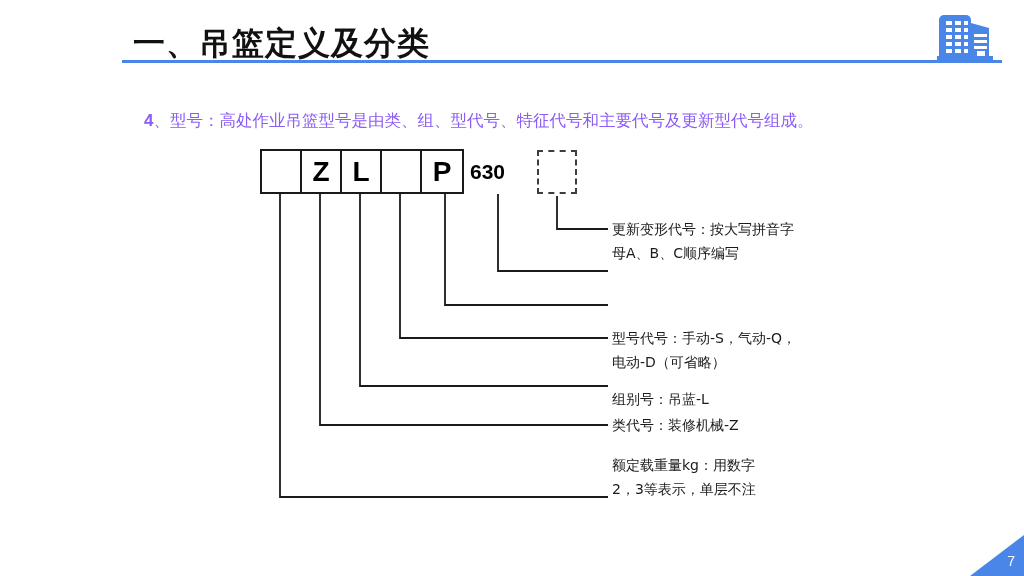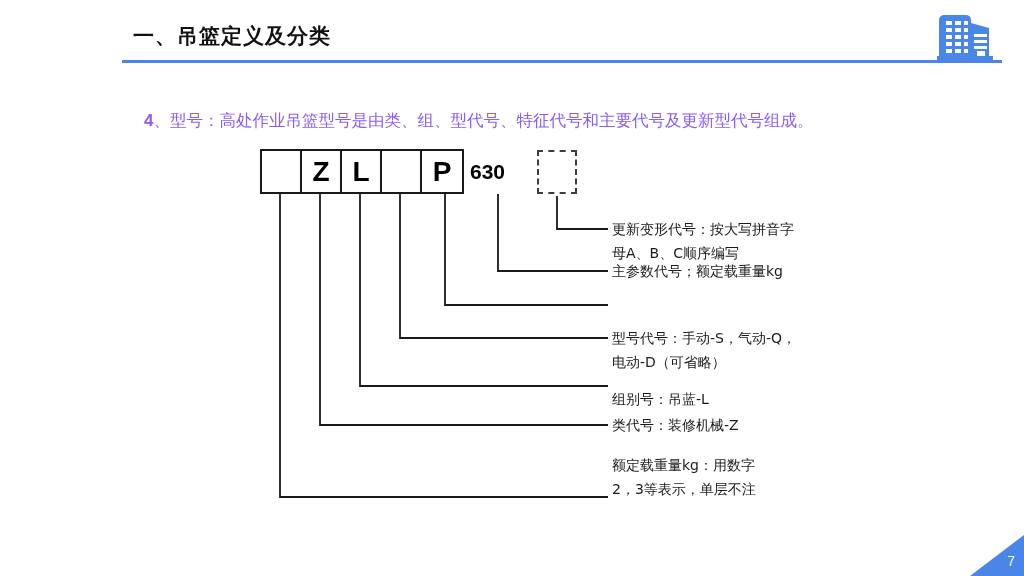--- a/index.html
+++ b/index.html
@@ -20,21 +20,21 @@
     position: absolute;
     left: 0;
     top: 0;
     width: 1024px;
     height: 68px;
   }
   #page-title {
     position: absolute;
     left: 133px;
     top: 22px;
-    font-size: 21px;
+    font-size: 32px;
     font-weight: bold;
     color: #111111;
     letter-spacing: 1px;
     white-space: nowrap;
   }
   #title-rule {
     position: absolute;
     left: 122px;
     top: 60px;
     width: 880px;
@@ -231,23 +231,20 @@
 
   <div id="param-value">630</div>
 
   <div id="variant-box"></div>
 
   <div class="annot" style="left:612px; top:217px;">
     <span class="sub">更新变形代号：按大写拼音字</span>
     <span class="sub">母A、B、C顺序编写</span>
   </div>
 
-  <div class="annot" style="left:612px; top:259px;">
-    <span class="sub">主参数代号；额定载重量kg</span>
-  </div>
 
 
   <div class="annot" style="left:612px; top:326px;">
     <span class="sub">型号代号：手动-S，气动-Q，</span>
     <span class="sub">电动-D（可省略）</span>
   </div>
 
   <div class="annot" style="left:612px; top:387px;">
     <span class="sub">组别号：吊蓝-L</span>
   </div>

